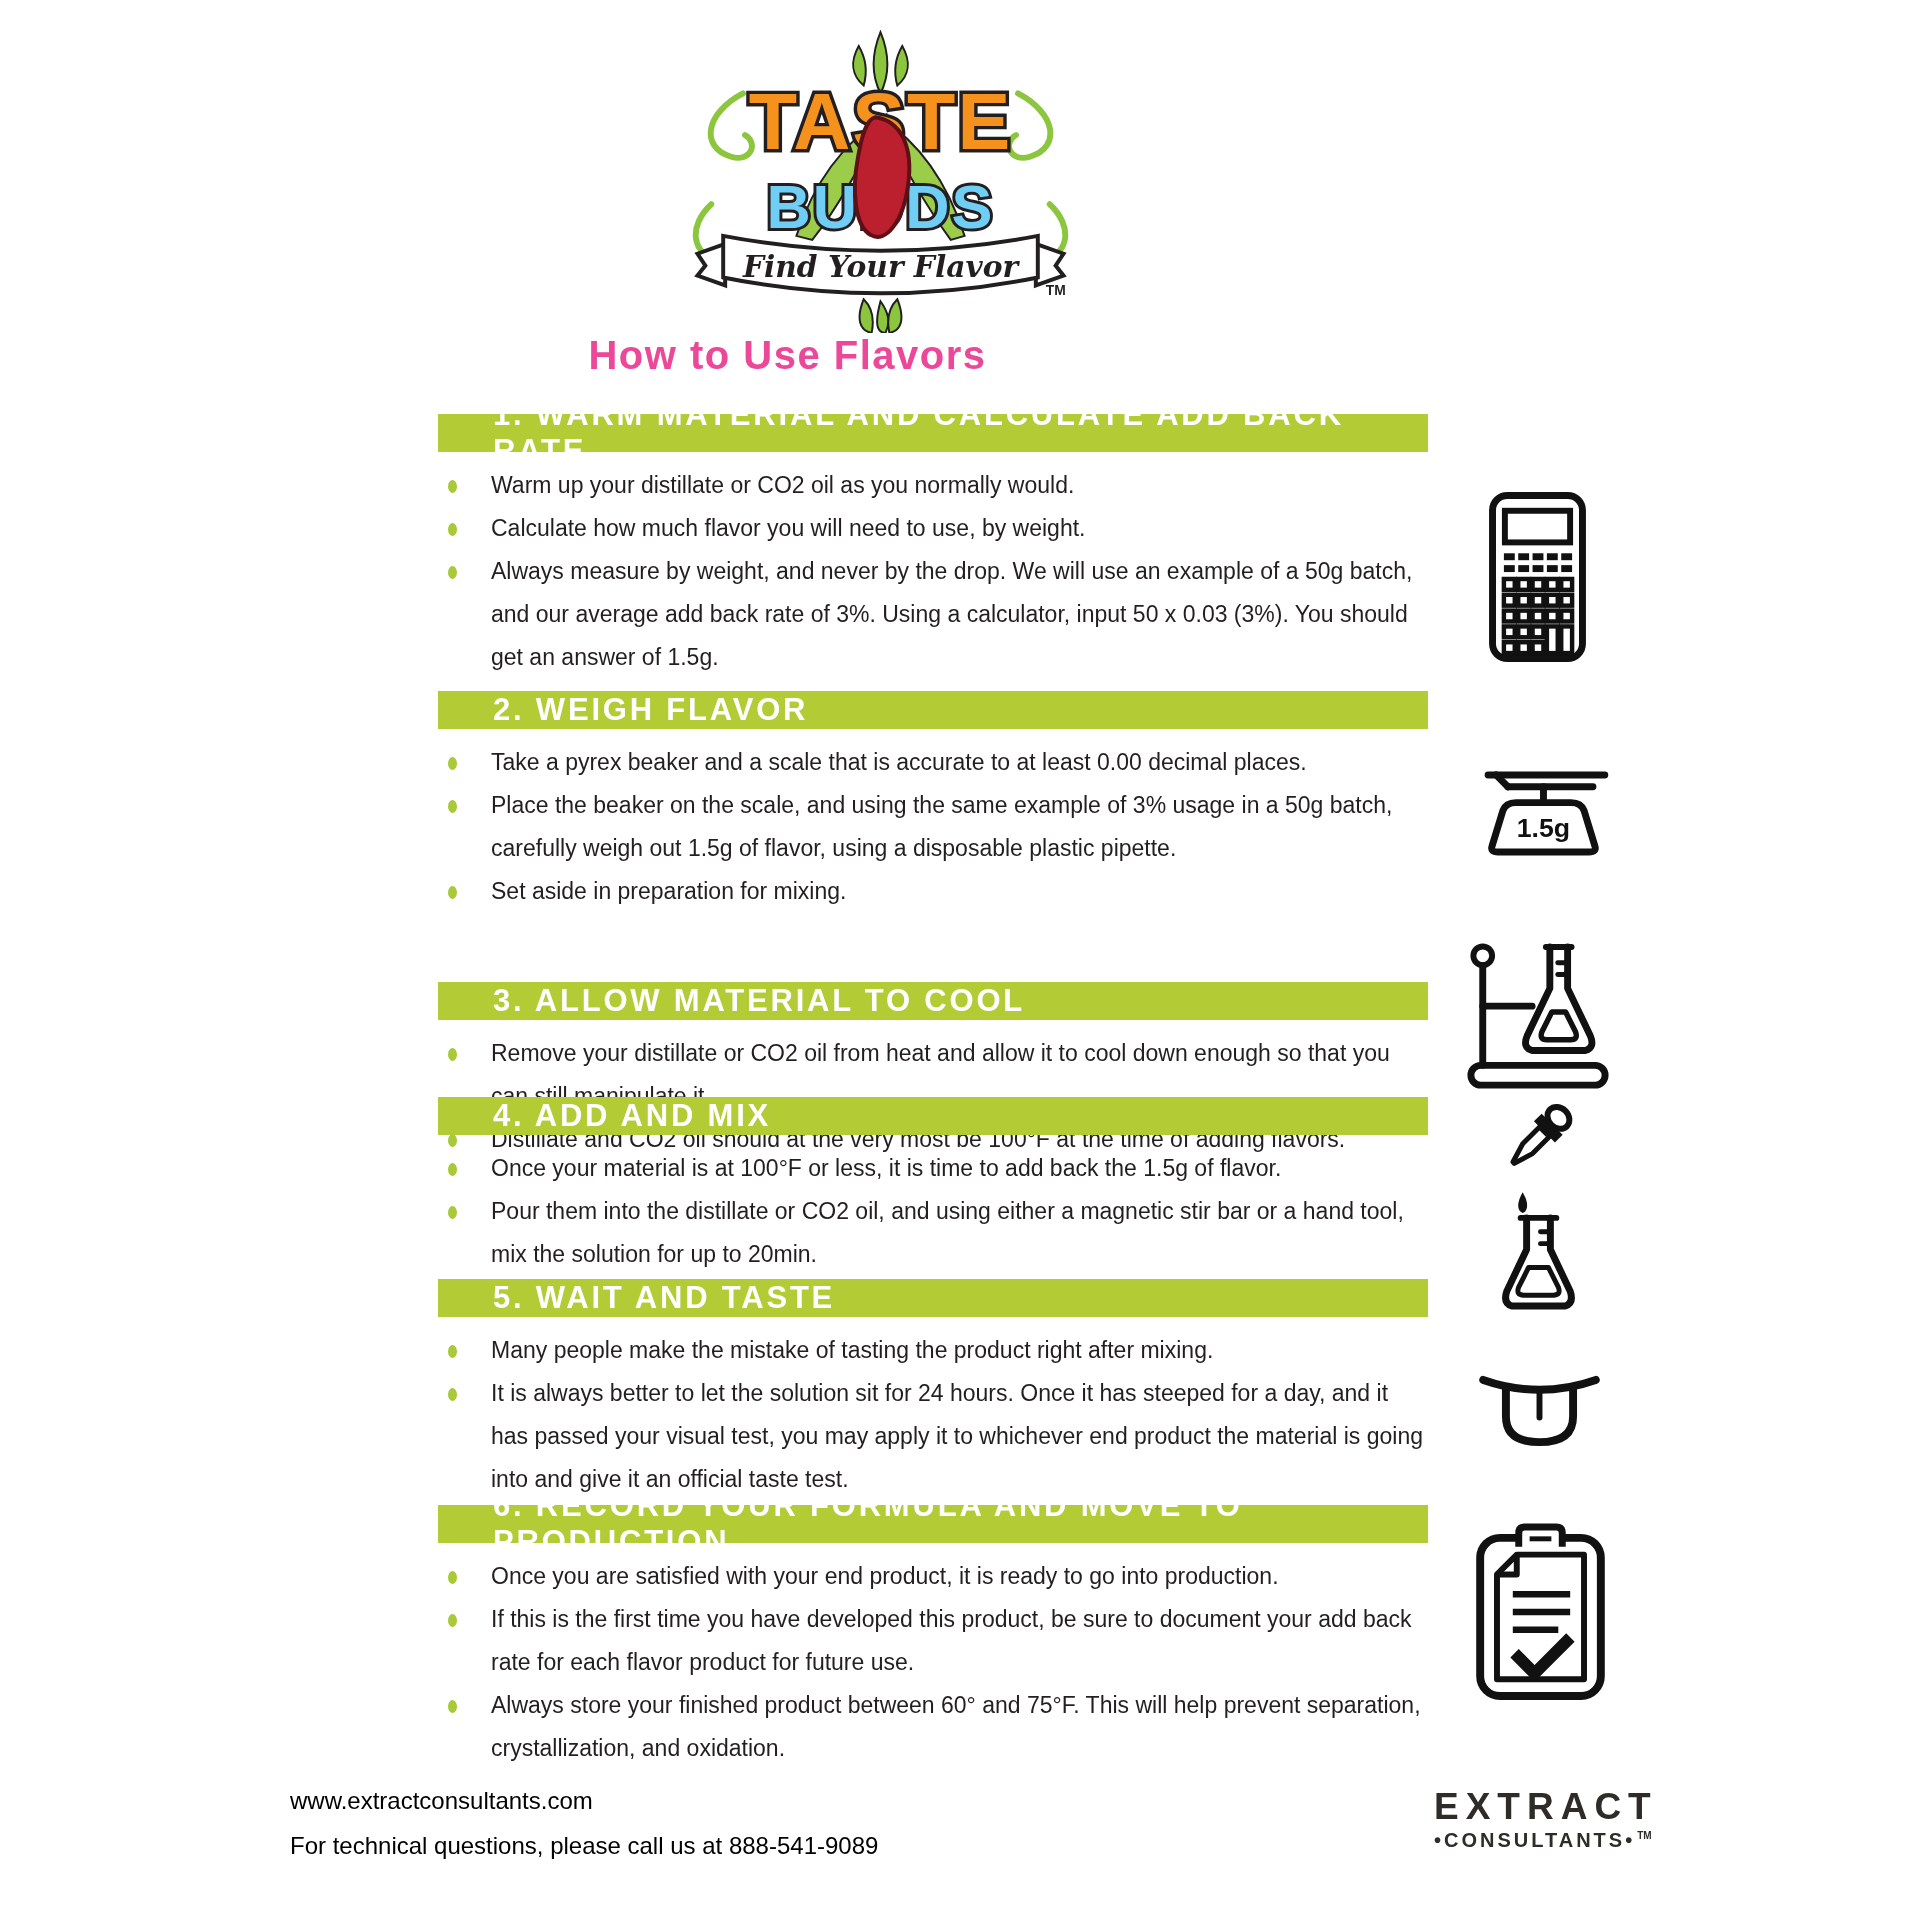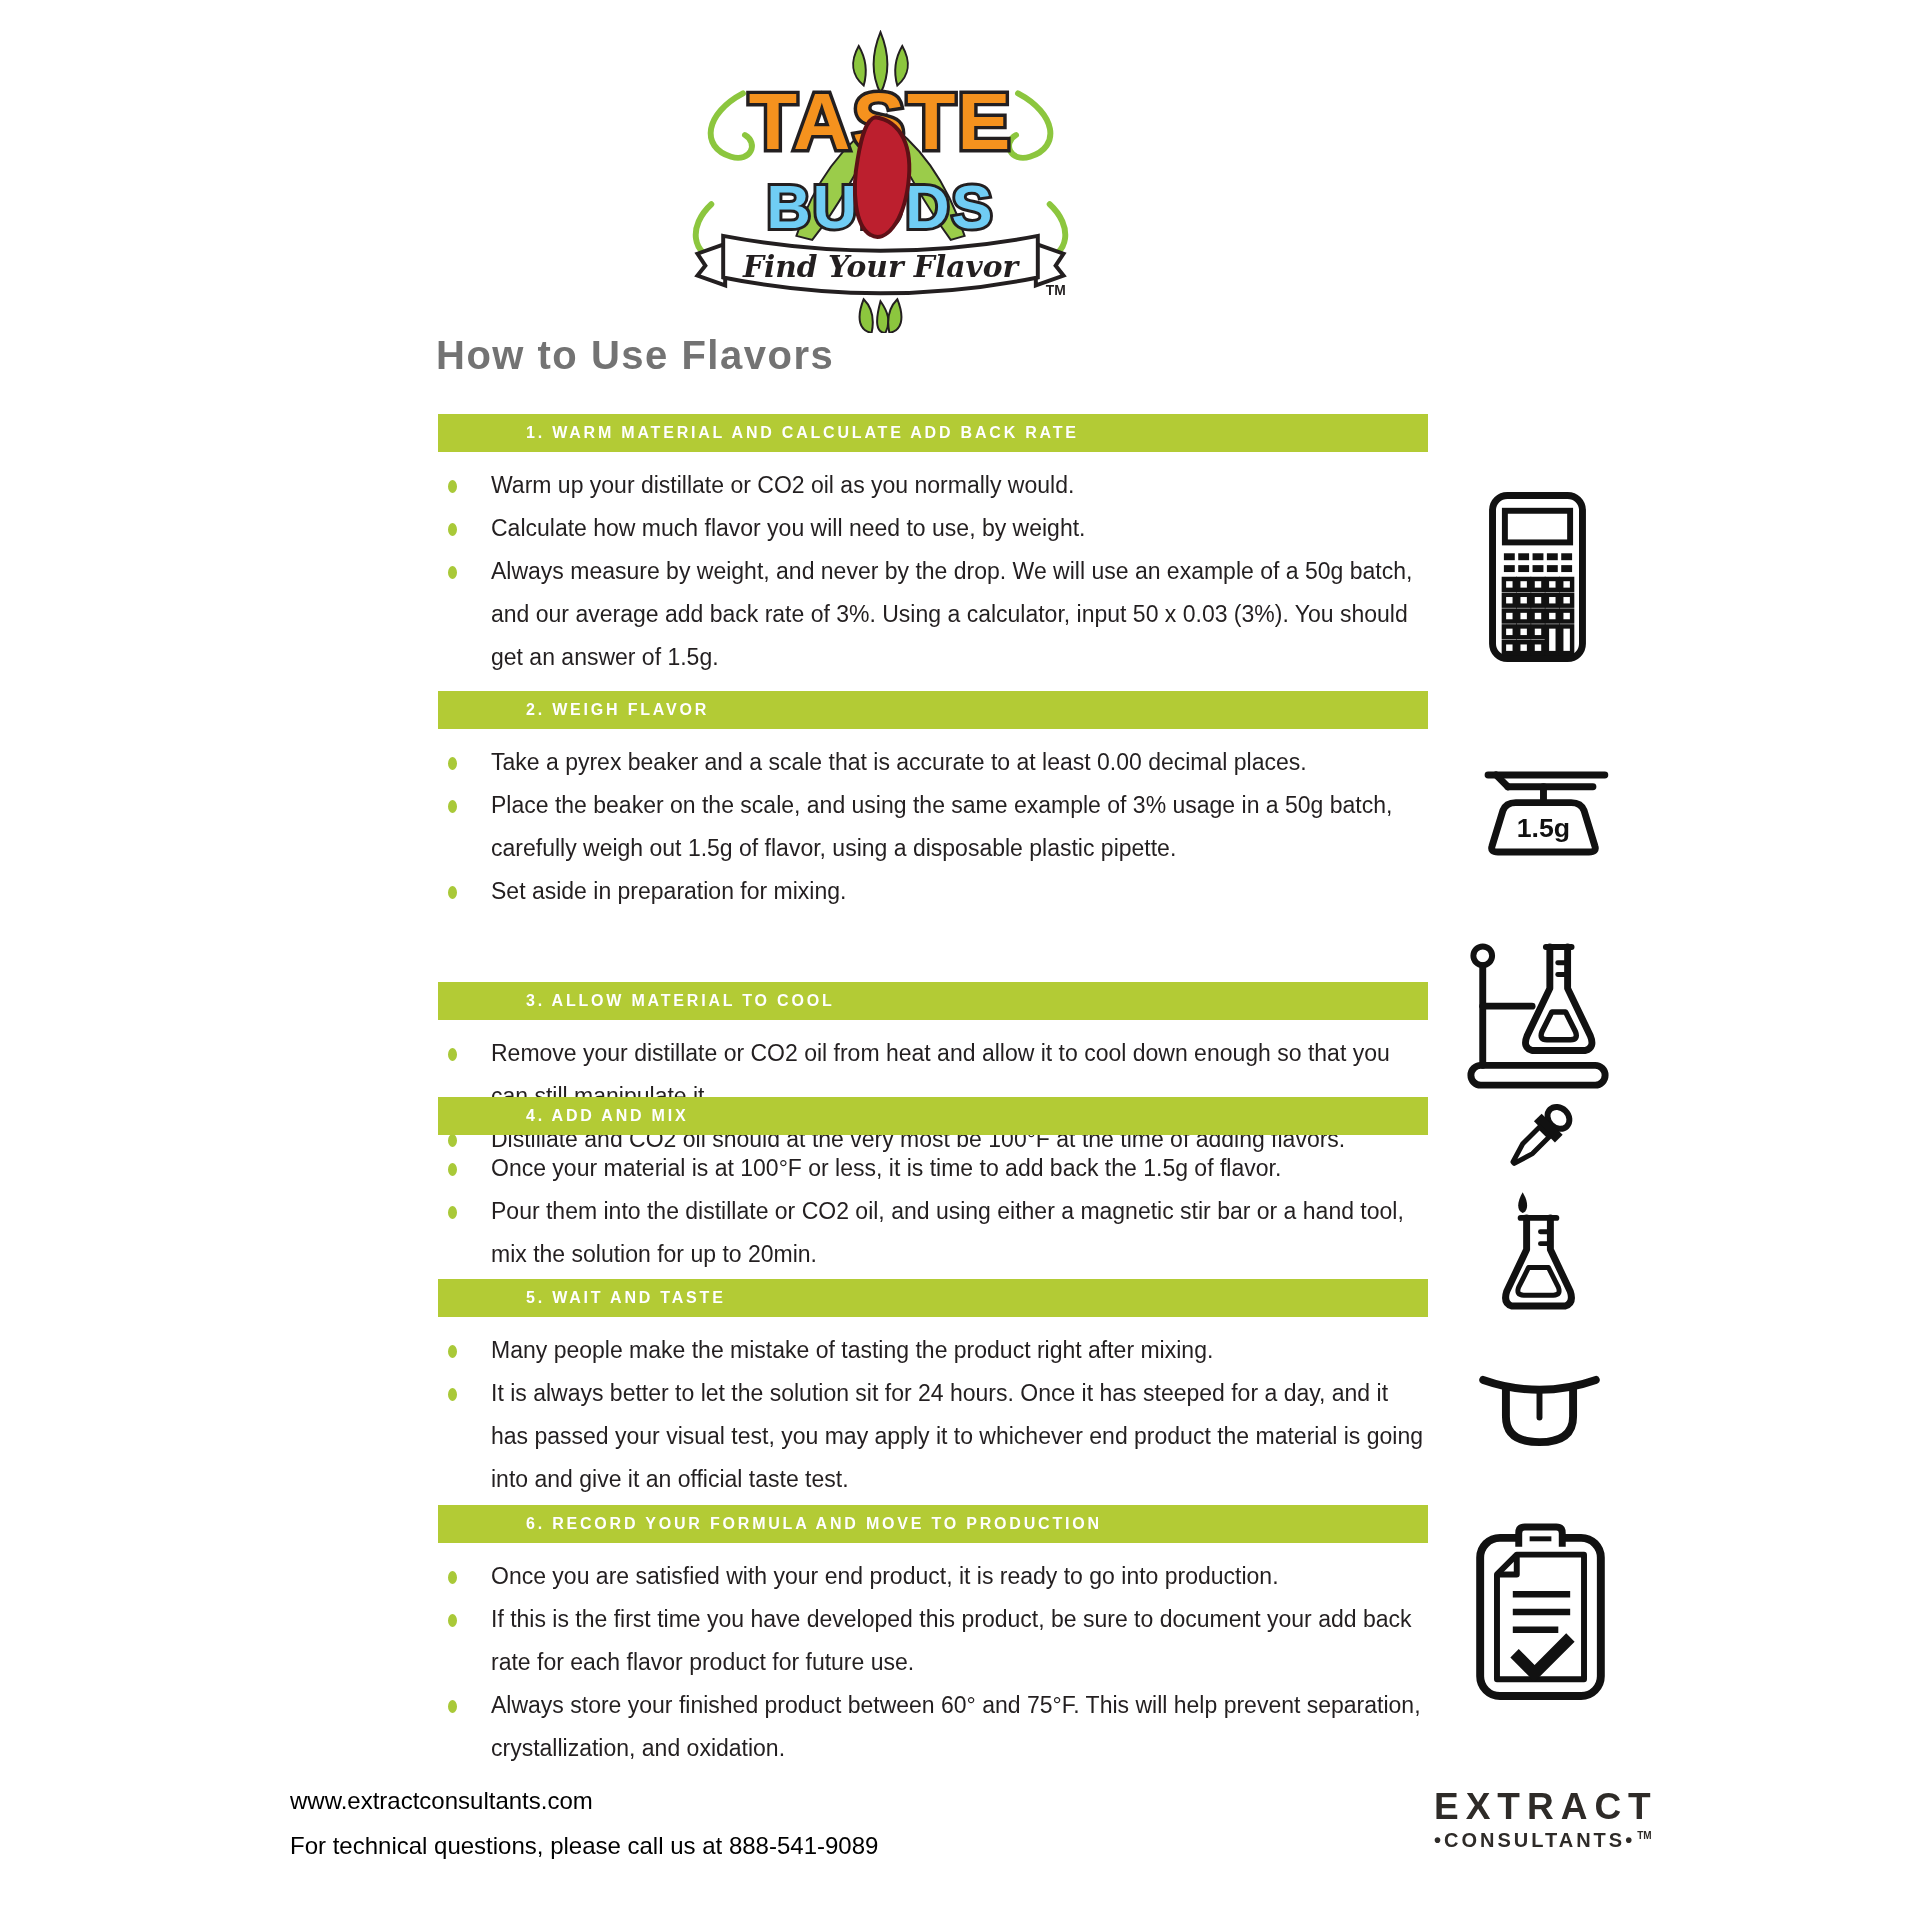--- a/index.html
+++ b/index.html
@@ -4,31 +4,31 @@
 <style>
   html,body{margin:0;padding:0;background:#ffffff;}
   .page{
     position:relative;width:1927px;height:1927px;background:#ffffff;overflow:hidden;
     font-family:"Liberation Sans", sans-serif;color:#231f20;
   }
   
   .logo{position:absolute;left:648px;top:30px;width:465px;height:303px;}
   
   .page-title{
-    position:absolute;left:436px;top:333px;width:703px;
-    font-size:40px;font-weight:bold;letter-spacing:1.5px;color:#737373;
+    position:absolute;left:436px;top:333px;width:703px;text-align:center;
+    font-size:40px;font-weight:bold;letter-spacing:1.5px;color:#ec4899;
   }
   
   .content{position:absolute;left:438px;top:0;width:990px;}
   .section{position:absolute;left:0;width:990px;}
   .sec1{top:414px;} .sec2{top:691px;} .sec3{top:941px;margin-top:41px;}
   .sec4{top:1097px;} .sec5{top:1279px;} .sec6{top:1505px;}
   .bar{
     height:38px;display:flex;align-items:center;background:#b3cb35;color:#ffffff;
-    font-weight:bold;font-size:16px;letter-spacing:2.8px;padding-left:88px;box-sizing:border-box;
+    font-weight:bold;font-size:31px;letter-spacing:2.8px;padding-left:55px;box-sizing:border-box;
   }
   .section ul{list-style:none;margin:12px 0 0 0;padding:0;}
   .section li{
     position:relative;padding-left:53px;font-size:23px;line-height:43px;color:#231f20;
   }
   .section li::before{
     content:"";position:absolute;left:10px;top:16px;width:9px;height:13px;
     border-radius:50%;background:#a9c938;
   }
   

